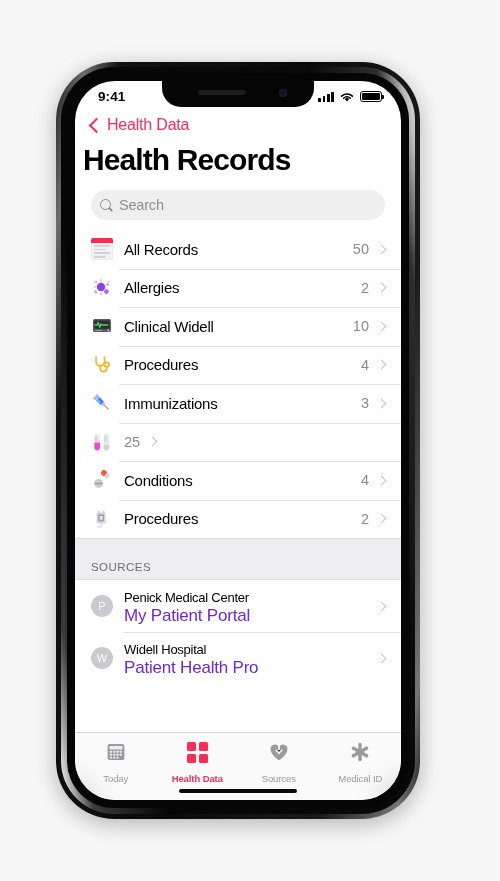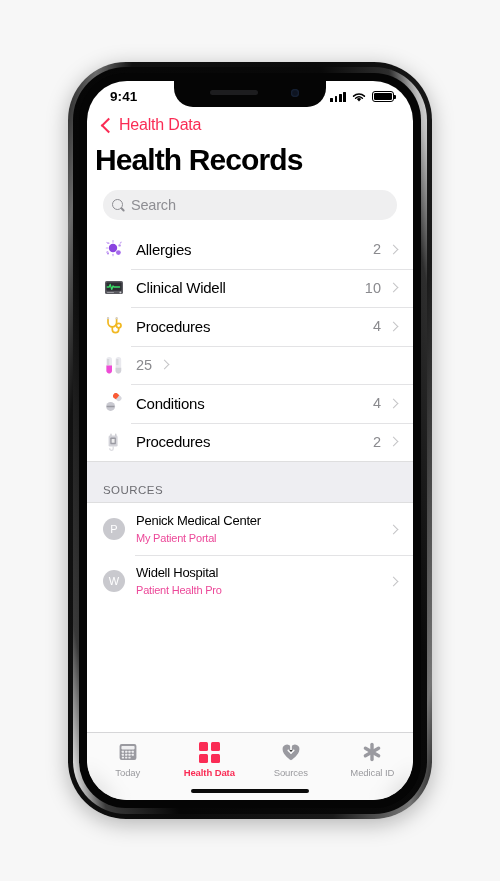--- a/index.html
+++ b/index.html
@@ -6,21 +6,21 @@
   html, body {
     width:500px; height:881px;
     background:#f7f7f7;
     font-family:"Liberation Sans", sans-serif;
     overflow:hidden;
   }
   #stage { position:relative; width:500px; height:881px; }
 
   
   .phone-frame{
-    position:absolute; left:68px; top:62px;
+    position:absolute; left:56px; top:62px;
     width:364px; height:757px;
     border-radius:58px;
     background:linear-gradient(100deg,#1b1b1b 0%,#6d6d6d 6%,#111 13%,#0a0a0a 50%,#1a1a1a 80%,#757575 95%,#141414 100%);
     box-shadow:0 5px 22px rgba(0,0,0,.28);
   }
   .phone-frame-inner{
     position:absolute; left:5px; top:5px; right:5px; bottom:5px;
     border-radius:53px;
     background:linear-gradient(260deg,#eaeaea 0%,#bdbdbd 3%,#2e2e2e 8%,#090909 22%,#060606 78%,#3a3a3a 93%,#d5d5d5 98%,#f2f2f2 100%);
   }
@@ -125,33 +125,33 @@
   .srow{ display:flex; align-items:center; height:52px; padding-left:16px;
      position:relative; background:#fff;}
   .srow + .srow::before{ content:""; position:absolute; left:48px; right:0; top:0;
      height:1px; background:#e3e3e5;}
   .srow::after{ content:""; }
   .avatar{ width:22px; height:22px; border-radius:50%; background:#c9c9ce;
      color:#fff; font-size:11px; display:flex; align-items:center;
      justify-content:center; margin-right:11px; flex:0 0 22px; font-weight:400;}
   .s-txt{ flex:1; }
   .s-title{ font-size:13px; color:#000; letter-spacing:-.25px; line-height:18px;}
-  .s-sub{ font-size:11px; color:#ec4899; letter-spacing:-.2px; line-height:17px;}
+  .s-sub{ font-size:17px; color:#6d28d9; letter-spacing:-.2px; line-height:17px;}
   .srow-sep-bottom{ position:relative; }
   .srow-sep-bottom::before{ content:""; position:absolute; left:48px; right:0;
      bottom:0; height:1px; background:#e3e3e5;}
 
   
   .tabbar{
     position:absolute; left:0; right:0; bottom:0; height:68px;
     background:#f9f9f9cc; backdrop-filter:blur(10px);
     border-top:1px solid #d6d6d8; display:flex; align-items:flex-start;
     padding-top:7px;
   }
-  .tab{ flex:1; display:flex; flex-direction:column; align-items:center; gap:3px;}
+  .tab{ flex:1; display:flex; flex-direction:column; align-items:center; gap:9px;}
   .tab-ico{ width:24px; height:24px; display:flex; align-items:center; justify-content:center;}
   .tab-lbl{ font-size:9.5px; color:#9a9a9e; letter-spacing:-.1px;}
   .tab.active .tab-lbl{ color:#fa2c55; font-weight:700; }
   .home-ind{ position:absolute; bottom:7px; left:50%; transform:translateX(-50%);
      width:118px; height:4.5px; border-radius:3px; background:#0a0a0a;}
 
   .grid4{ display:grid; grid-template-columns:repeat(2,9px); grid-template-rows:repeat(2,9px);
      gap:3px;}
   .grid4 i{ display:block; background:#fa2c55; border-radius:1.5px;}
 </style>
@@ -200,20 +200,32 @@
 
       <div class="searchwrap">
         <div class="searchbar">
           <span class="search-icon"></span>
           <span class="search-ph">Search</span>
         </div>
       </div>
 
       <div class="list">
 
+        <div class="row">
+          <div class="row-ico ic-records">
+            <div class="bar"></div>
+              <div class="ln"></div>
+              <div class="ln s"></div>
+              <div class="ln"></div>
+              <div class="ln s"></div>
+          </div>
+          <div class="row-label">All Records</div>
+          <div class="row-count">50</div>
+          <div class="row-chev"></div>
+        </div>
 
         <div class="row">
           <div class="row-ico ic-allergy">
             <svg width="22" height="22" viewBox="0 0 22 22">
               <circle cx="10" cy="10" r="4.2" fill="#8b44e0"></circle>
               <circle cx="15.4" cy="14.6" r="2.4" fill="#a569ec"></circle>
               <circle cx="16.6" cy="7.4" r="1.2" fill="#b98df0"></circle>
               <circle cx="5" cy="15.4" r="1.1" fill="#b98df0"></circle>
               <circle cx="5.6" cy="5.2" r=".9" fill="#c7a4f3"></circle>
               <g stroke="#c7a4f3" stroke-width="1.1" stroke-linecap="round">
@@ -254,20 +266,37 @@
               <circle cx="15.7" cy="10.6" r="2.3" fill="none" stroke="#f1b821" stroke-width="1.7"></circle>
               <rect x="3.9" y="2.2" width="2.3" height="2.1" rx=".8" fill="#cfcfd4"></rect>
               <rect x="12.5" y="2.2" width="2.3" height="2.1" rx=".8" fill="#cfcfd4"></rect>
             </svg>
           </div>
           <div class="row-label">Procedures</div>
           <div class="row-count">4</div>
           <div class="row-chev"></div>
         </div>
 
+        <div class="row">
+          <div class="row-ico ic-immu">
+            <svg width="22" height="22" viewBox="0 0 22 22">
+              <g transform="rotate(-45 11 11)">
+                <rect x="8.6" y="2.2" width="4.8" height="9.6" rx=".6" fill="#3f86f5"></rect>
+                <rect x="8.6" y="2.2" width="4.8" height="3.4" rx=".6" fill="#8fc0fb"></rect>
+                <rect x="7.6" y="1.2" width="6.8" height="1.5" rx=".6" fill="#b9c2cc"></rect>
+                <rect x="9.2" y="11.8" width="3.6" height="2.2" fill="#c4cbd4"></rect>
+                <path d="M11 14v5.6" stroke="#9aa3ad" stroke-width="1.3" stroke-linecap="round"></path>
+                <rect x="9.4" y="4" width="1" height="6" fill="#ffffff" opacity=".55"></rect>
+              </g>
+            </svg>
+          </div>
+          <div class="row-label">Immunizations</div>
+          <div class="row-count">3</div>
+          <div class="row-chev"></div>
+        </div>
 
         <div class="row">
           <div class="row-ico ic-lab">
             <svg width="22" height="22" viewBox="0 0 22 22">
               <rect x="3.4" y="3" width="5.6" height="16.4" rx="2.8" fill="#e9e9ee"></rect>
               <path d="M3.4 11.4h5.6v5.2a2.8 2.8 0 0 1-5.6 0z" fill="#ef4bd6"></path>
               <rect x="12.6" y="3" width="5.6" height="16.4" rx="2.8" fill="#e9e9ee"></rect>
               <path d="M12.6 13.8h5.6v2.8a2.8 2.8 0 0 1-5.6 0z" fill="#d2d2d8"></path>
               <g stroke="#b9b9c0" stroke-width=".8" stroke-linecap="round">
                 <path d="M4.4 6h1.4"></path>

